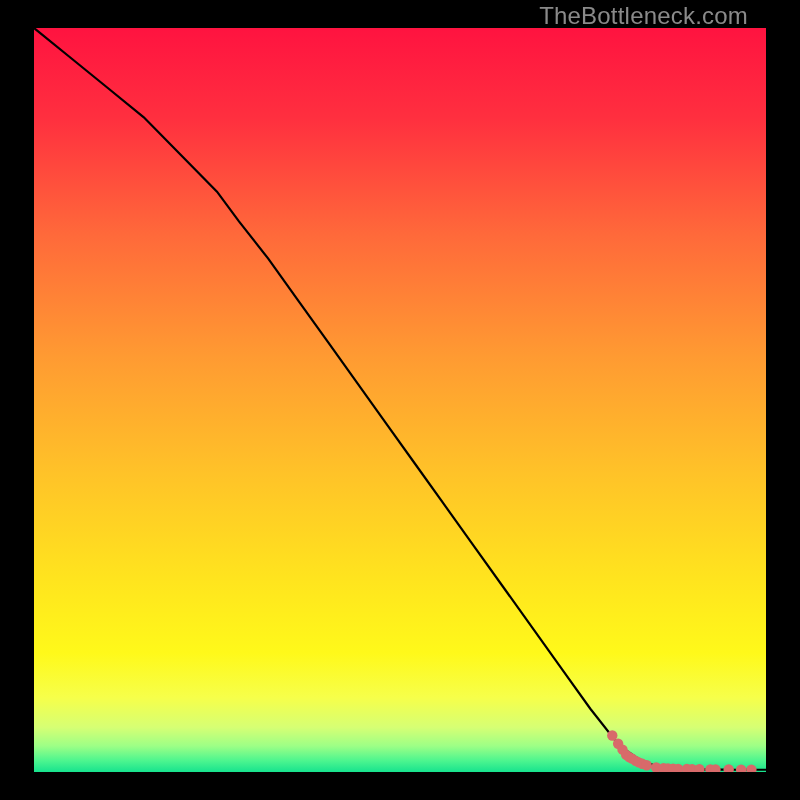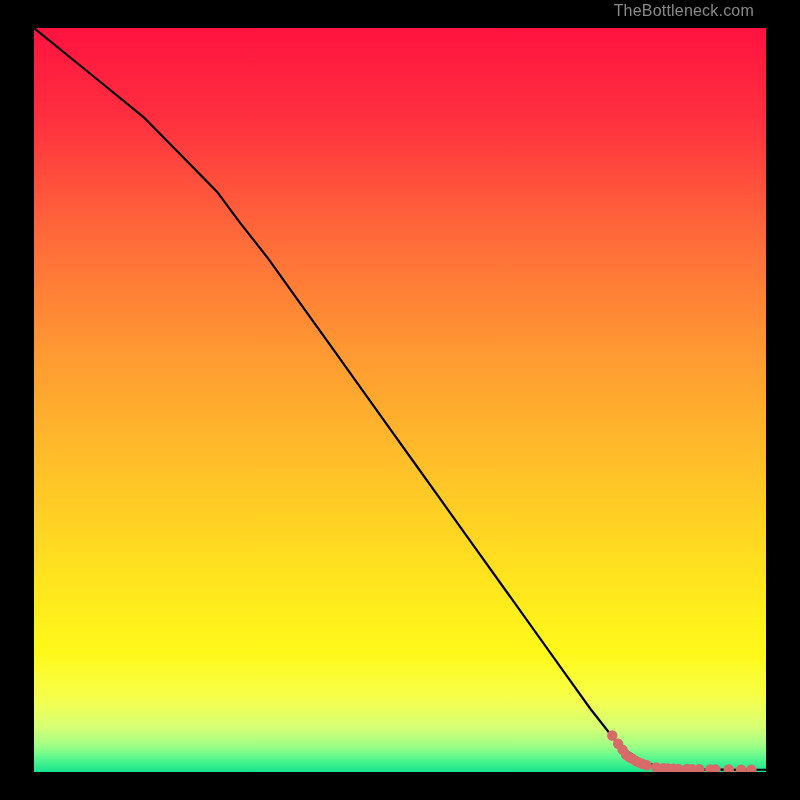--- a/index.html
+++ b/index.html
@@ -26,23 +26,23 @@
     overflow: hidden;
   }
   .plot-area svg {
     display: block;
     width: 732px;
     height: 744px;
   }
   .watermark {
     position: absolute;
     top: 2px;
-    right: 46px;
+    right: 52px;
     color: #8a8a8a;
-    font-size: 16px;
+    font-size: 24px;
     letter-spacing: 0.2px;
     font-weight: 500;
   }
 </style>
 </head>
 <body>
 
 <div class="frame">
   <div class="watermark">TheBottleneck.com</div>
   <div class="plot-area">

